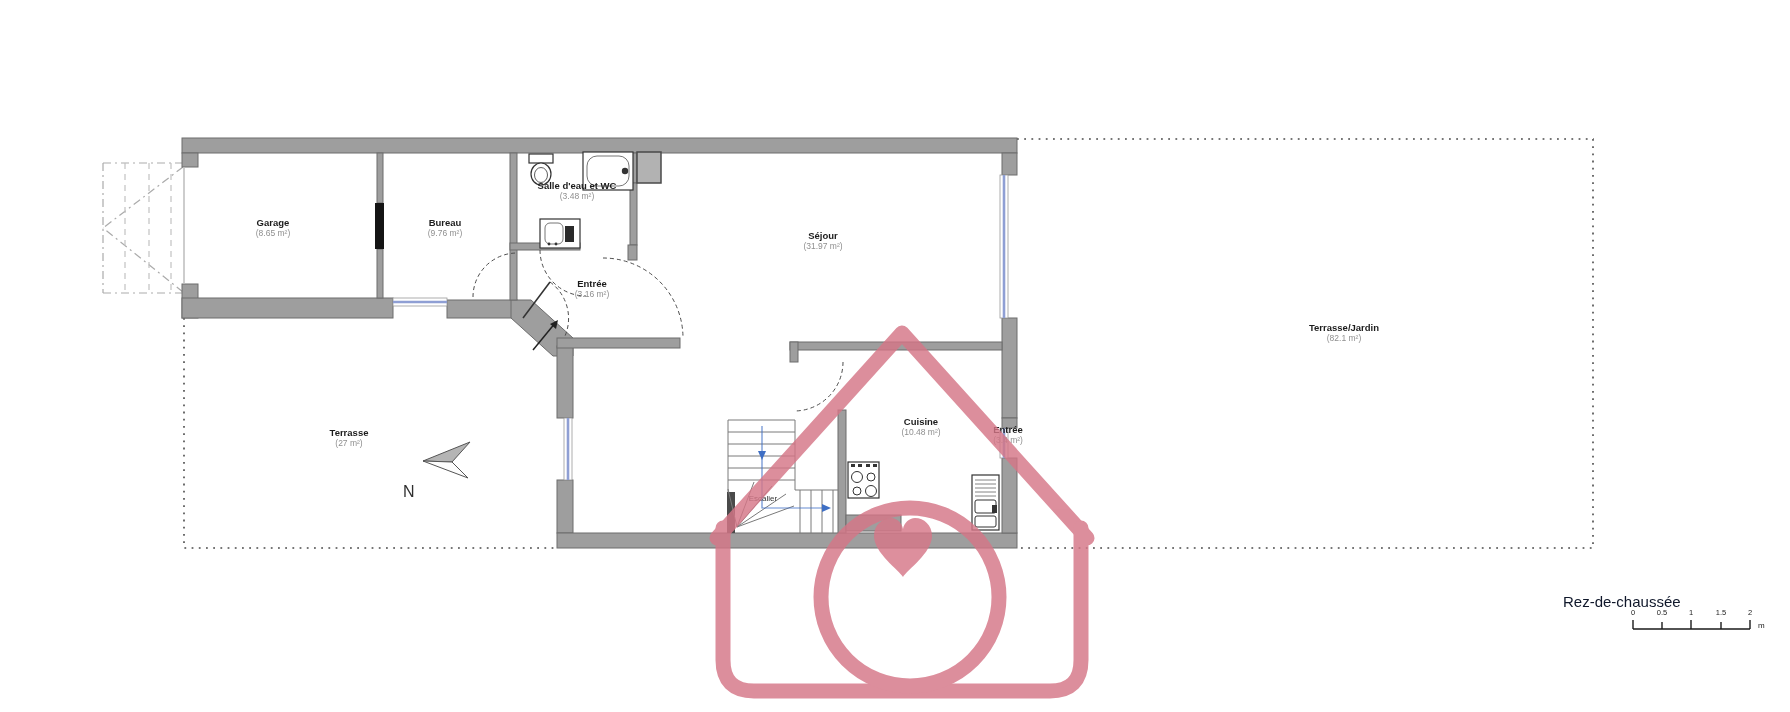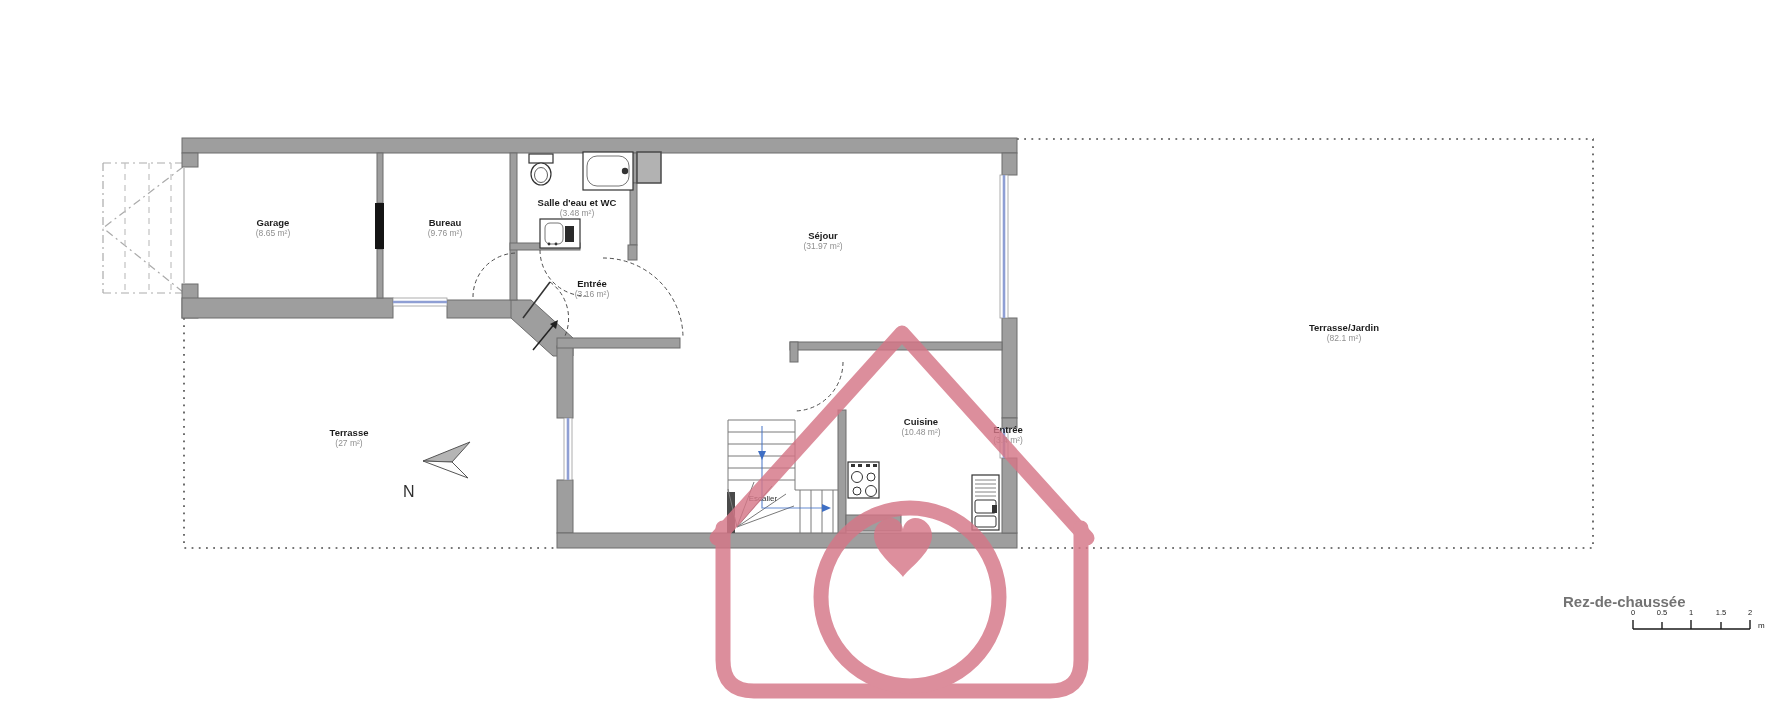--- a/index.html
+++ b/index.html
@@ -7,21 +7,21 @@
           font-family:"Liberation Sans",sans-serif;}
   .layer{position:absolute;left:0;top:0;width:1790px;height:712px;}
   svg{display:block;}
   
   .room{position:absolute;transform:translateX(-50%);text-align:center;white-space:nowrap;z-index:2;}
   .room .rname{display:block;font-size:9.5px;font-weight:bold;color:#1c1c1c;line-height:11px;}
   .room .rarea{display:block;font-size:8.5px;color:#8f8f8f;line-height:11px;}
   .room.small .rname{font-size:8px;font-weight:normal;color:#333;}
   
   .north-label{position:absolute;left:403px;top:483px;font-size:16px;color:#2f2f2f;z-index:2;}
-  .plan-title{position:absolute;left:1563px;top:593px;font-size:15px;color:#737373;z-index:5;white-space:nowrap;font-weight:bold;}
+  .plan-title{position:absolute;left:1563px;top:593px;font-size:15px;color:#0f172a;z-index:5;white-space:nowrap;}
   .tick{position:absolute;transform:translateX(-50%);font-size:7.5px;color:#222;z-index:5;}
   .unit{position:absolute;left:1758px;top:621px;font-size:8px;color:#222;z-index:5;}
   
   .brand{position:absolute;left:1136px;top:420px;font-size:200px;letter-spacing:14px;
          color:#9b9b9b;line-height:1;z-index:3;white-space:nowrap;}
   .brand-sub{position:absolute;left:1148px;top:630px;font-size:64px;letter-spacing:31px;
          color:#b4b4b4;line-height:1;z-index:3;white-space:nowrap;}
   .z1{z-index:1;} .z3{z-index:3;pointer-events:none;} .z4{z-index:4;pointer-events:none;}
 </style>
 </head>
@@ -170,21 +170,21 @@
   </svg>
 
   <div class="room" style="left:273px;top:217px">
     <span class="rname">Garage</span>
     <span class="rarea">(8.65 m²)</span>
   </div>
   <div class="room" style="left:445px;top:217px">
     <span class="rname">Bureau</span>
     <span class="rarea">(9.76 m²)</span>
   </div>
-  <div class="room" style="left:577px;top:197px">
+  <div class="room" style="left:577px;top:180px">
     <span class="rname">Salle d'eau et WC</span>
     <span class="rarea">(3.48 m²)</span>
   </div>
   <div class="room" style="left:592px;top:278px">
     <span class="rname">Entrée</span>
     <span class="rarea">(3.16 m²)</span>
   </div>
   <div class="room" style="left:823px;top:230px">
     <span class="rname">Séjour</span>
     <span class="rarea">(31.97 m²)</span>

